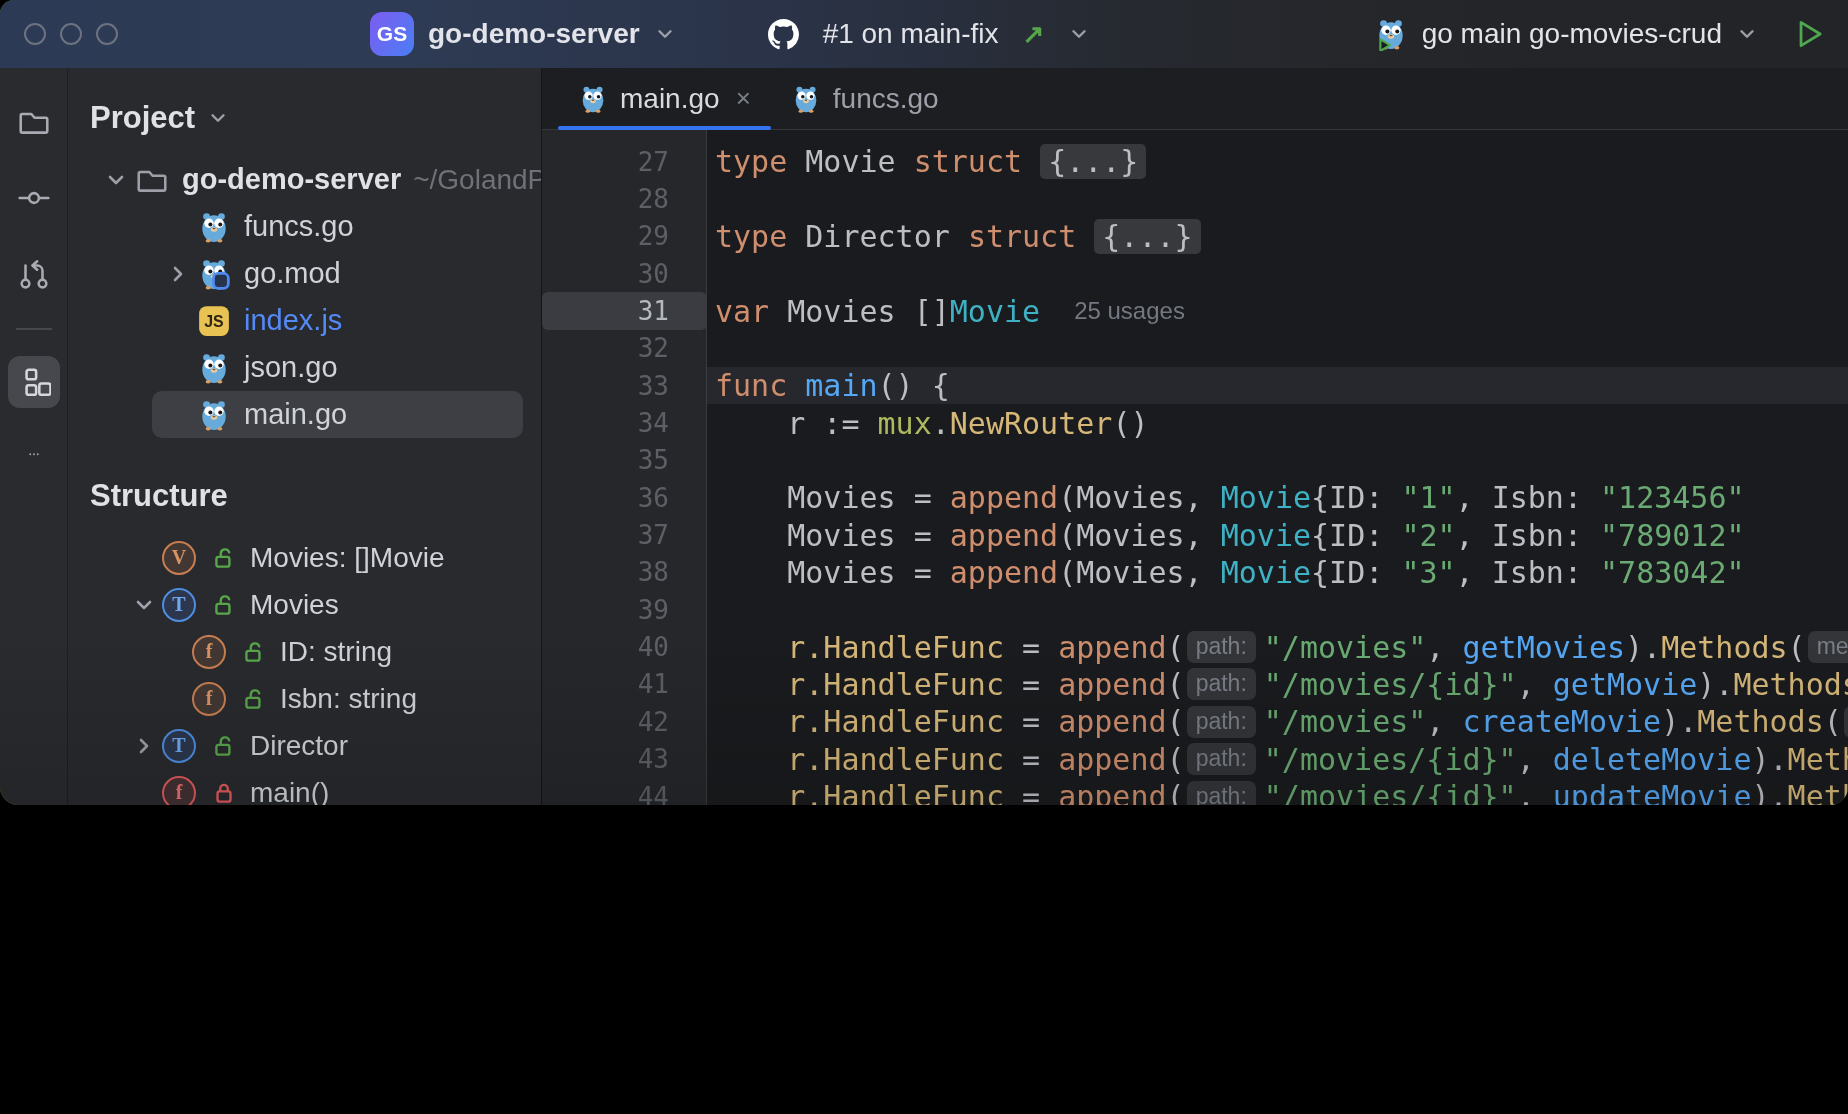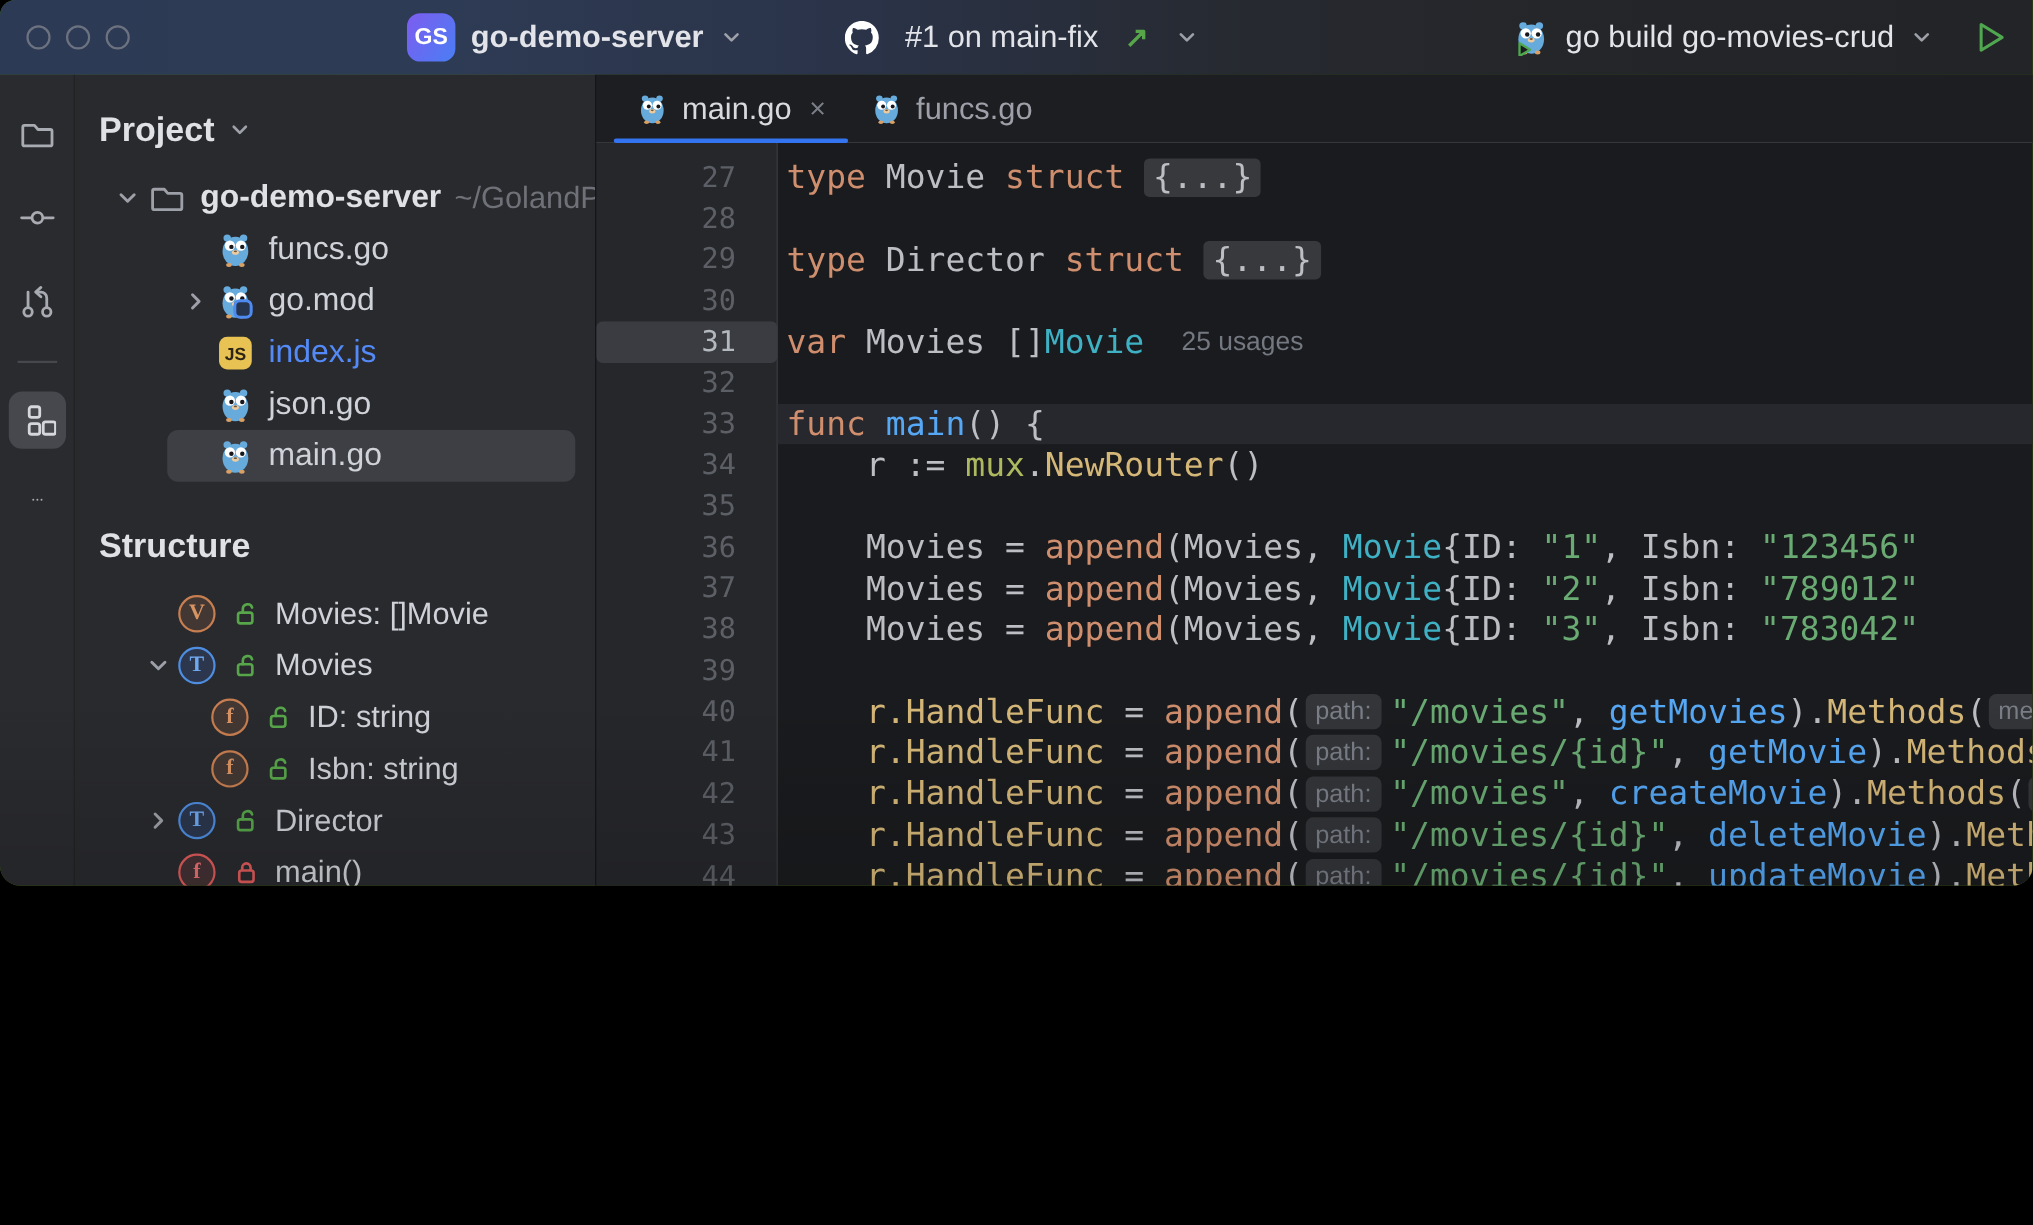--- a/index.html
+++ b/index.html
@@ -148,21 +148,21 @@
   <circle cx="20.7" cy="12.5" r="4.4" fill="#fff"></circle>
   <circle cx="12.6" cy="13.6" r="1.9" fill="#17181b"></circle>
   <circle cx="21.9" cy="13.6" r="1.9" fill="#17181b"></circle>
   <ellipse cx="16" cy="18.3" rx="3" ry="2.1" fill="#eecb9e"></ellipse>
   <ellipse cx="16" cy="17.4" rx="1.4" ry="0.8" fill="#6b5640"></ellipse>
   <ellipse cx="10.5" cy="29" rx="2.4" ry="1.7" fill="#d9a066"></ellipse>
   <ellipse cx="21.5" cy="29" rx="2.4" ry="1.7" fill="#d9a066"></ellipse>
             <path d="M6 21 L15 26.5 L6 32 Z" fill="#1b1c1f" stroke="#4fa74f" stroke-width="2" stroke-linejoin="round"></path>
           </svg>
         </span>
-      <span class="tb-label reg">go build go-movies-crud</span>
+      <span class="tb-label reg">go main go-movies-crud</span>
       <span class="chev">
           <svg width="22" height="22" viewBox="0 0 20 20">
             <path d="M5 7.5 l5 5 5 -5" fill="none" stroke="currentColor" stroke-width="2.2" stroke-linecap="round" stroke-linejoin="round"></path>
           </svg>
         </span>
     </div>
     <button class="run-btn" id="run-btn">
         <svg width="34" height="34" viewBox="0 0 32 32" fill="none">
           <path d="M8.5 5 L26.5 16 L8.5 27 Z" stroke="#4fa74f" stroke-width="2.6" stroke-linejoin="round"></path>
         </svg>

